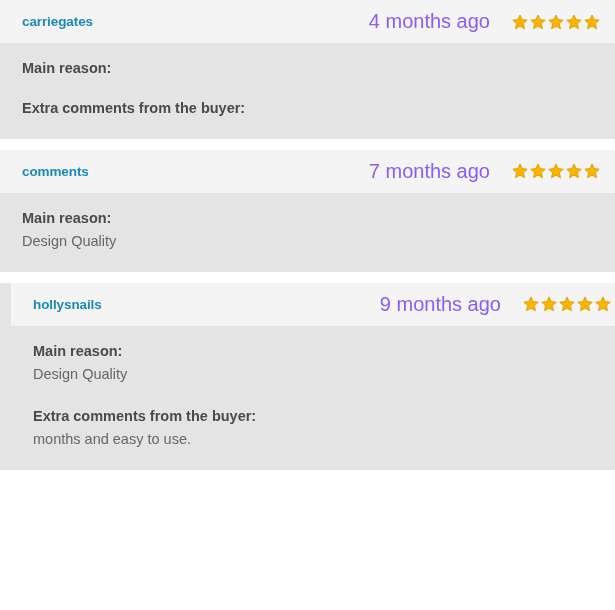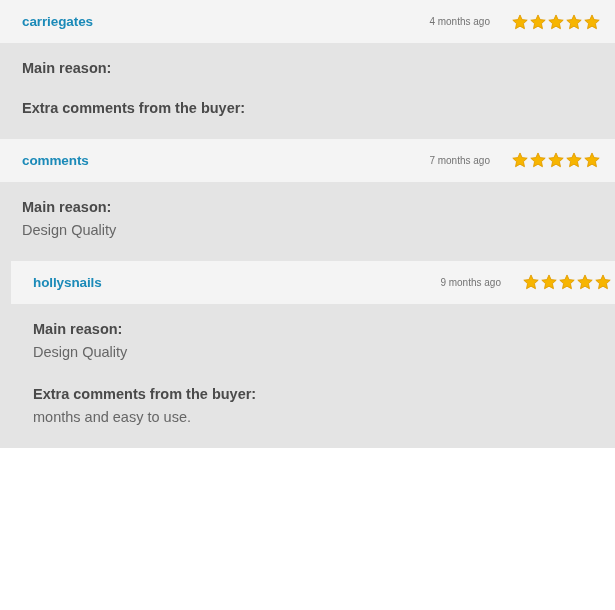--- a/index.html
+++ b/index.html
@@ -16,20 +16,21 @@
   }
 
   .reviews-list {
     width: 615px;
     display: block;
   }
 
   .review-card {
     width: 615px;
     background: #e4e4e4;
+    margin-bottom: 11px;
   }
   .review-card:last-child {
     margin-bottom: 13px;
     padding-left: 11px;
   }
 
   
   .review-header {
     background: #f4f4f4;
     height: 43px;
@@ -46,22 +47,22 @@
     letter-spacing: -0.1px;
     text-decoration: none;
     white-space: nowrap;
   }
 
   .header-spacer {
     flex: 1 1 auto;
   }
 
   .review-date {
-    color: #737373;
-    font-size: 10px;
+    color: #8b5cf6;
+    font-size: 20px;
     white-space: nowrap;
     margin-right: 22px;
   }
 
   .star-rating {
     display: flex;
     align-items: center;
     gap: 2px;
     flex: 0 0 auto;
   }

